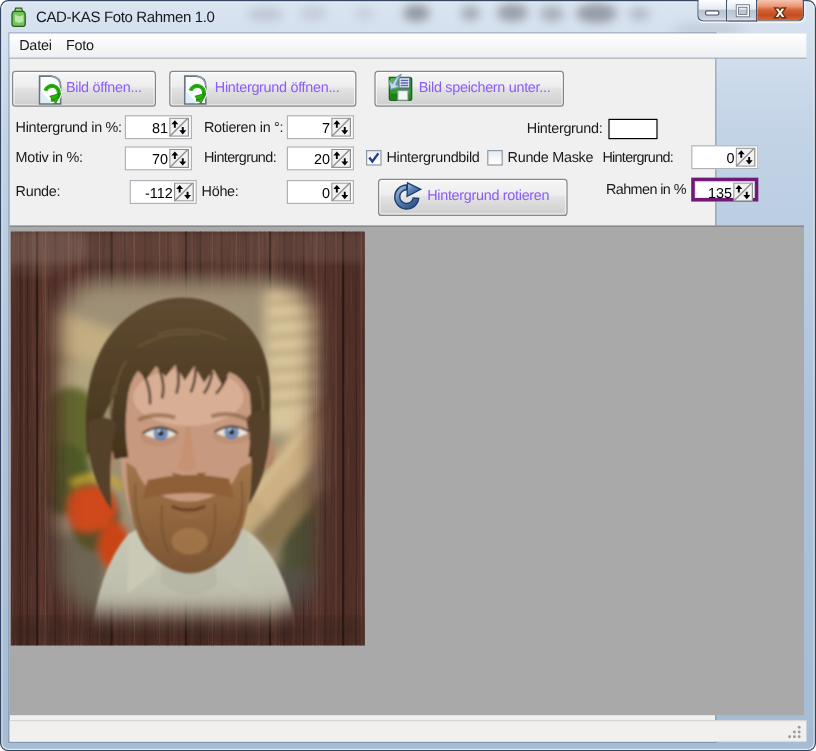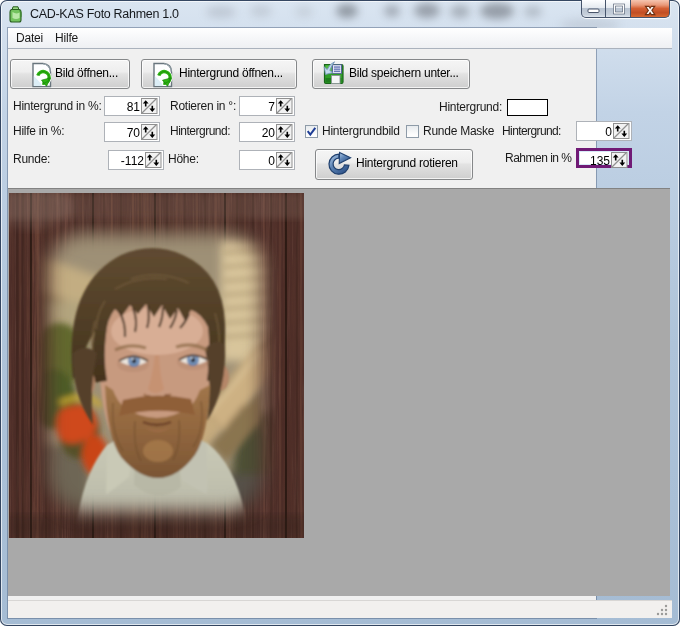--- a/index.html
+++ b/index.html
@@ -24,21 +24,21 @@
   #cap-close{left:50px;width:39px;border-left:none;border-radius:0 0 5px 0;background:linear-gradient(180deg,#f6c5b0 0%,#e99878 30%,#d45f33 50%,#c14e24 75%,#d8682f 100%);}
   
   #menubar{position:absolute;left:0;top:0;width:664px;height:20px;
     background:linear-gradient(180deg,#ffffff 0%,#f6f7f9 50%,#eef0f3 100%);
     border-bottom:1px solid #aab2bd;}
   .menuitem{position:absolute;top:3px;font-size:12px;letter-spacing:-0.2px;color:#1a1a1a;}
   
   .btn{position:absolute;box-sizing:border-box;border:1px solid #858789;border-radius:3px;
     background:linear-gradient(180deg,#f5f5f5 0%,#eeeeee 42%,#e2e2e2 50%,#cecece 100%);
     box-shadow:inset 0 0 0 1px rgba(255,255,255,.75);}
-  .btnlabel{position:absolute;font-size:12px;letter-spacing:-0.25px;color:#000000;white-space:nowrap;}
+  .btnlabel{position:absolute;font-size:12px;letter-spacing:-0.25px;color:#8b5cf6;white-space:nowrap;}
   
   .lbl{position:absolute;font-size:12px;letter-spacing:-0.25px;color:#1a1a1a;white-space:nowrap;}
   
   .spin{position:absolute;width:56px;height:20px;box-sizing:border-box;border:1px solid #aeb2b8;background:#fff;}
   .spin .num{position:absolute;right:19px;top:3px;font-size:12px;color:#000;}
   .spin svg{position:absolute;right:1px;top:1px;}
   .spin.focus{border:3px solid #701a75;box-shadow:0 0 0 1px #d7eaf7 inset;}
   
   .cb{position:absolute;width:13px;height:13px;box-sizing:border-box;border:1px solid #8e9ba8;background:linear-gradient(180deg,#e7ebee 0%,#fdfdfd 80%);}
   
@@ -79,21 +79,21 @@
       <rect x="7" y="9" width="11" height="3.5" rx="1" fill="#fff" stroke="#49556a" stroke-width="1"></rect>
       <rect x="33.5" y="5" width="9" height="8" fill="none" stroke="#49556a" stroke-width="2.6"></rect>
       <rect x="33.5" y="5" width="9" height="8" fill="none" stroke="#fff" stroke-width="1.4"></rect>
       <text x="69" y="14" font-size="13" font-weight="bold" text-anchor="middle" fill="#fff" stroke="#713214" stroke-width="2.4" paint-order="stroke" font-family="Liberation Sans">x</text>
     </svg>
   </div>
 
   <div id="client">
     <div id="menubar">
       <div class="menuitem" style="left:8px">Datei</div>
-      <div class="menuitem" style="left:47px">Hilfe</div>
+      <div class="menuitem" style="left:47px">Foto</div>
     </div>
 
     <div class="btn" style="left:2px;top:31px;width:120px;height:30px"></div>
     <div class="btn" style="left:133px;top:31px;width:156px;height:30px"></div>
     <div class="btn" style="left:304px;top:31px;width:158px;height:30px"></div>
     <div class="btnlabel" style="left:47px;top:38px">Bild öffnen...</div>
     <div class="btnlabel" style="left:171px;top:38px">Hintergrund öffnen...</div>
     <div class="btnlabel" style="left:341px;top:38px">Bild speichern unter...</div>
 
     <svg class="abs" style="left:23px;top:34px" width="22" height="26" viewBox="0 0 22 26">
@@ -136,21 +136,21 @@
         </svg>
       </div>
     <div class="spin" style="left:231px;top:68px">
         <span class="num">7</span>
         <svg width="17" height="16">
           <use href="#sp"></use>
         </svg>
       </div>
     <div class="abs" style="left:499px;top:71px;width:41px;height:17px;background:#fff;border:1.5px solid #000;box-sizing:border-box"></div>
 
-    <div class="lbl" style="left:5px;top:96px">Hilfe in %:</div>
+    <div class="lbl" style="left:5px;top:96px">Motiv in %:</div>
     <div class="lbl" style="left:162px;top:96px;letter-spacing:-0.5px">Hintergrund:</div>
     <div class="lbl" style="left:314px;top:96px">Hintergrundbild</div>
     <div class="lbl" style="left:415px;top:96px">Runde Maske</div>
     <div class="lbl" style="left:494px;top:96px;letter-spacing:-0.6px">Hintergrund:</div>
     <div class="spin" style="left:96px;top:94px">
         <span class="num">70</span>
         <svg width="17" height="16">
           <use href="#sp"></use>
         </svg>
       </div>

